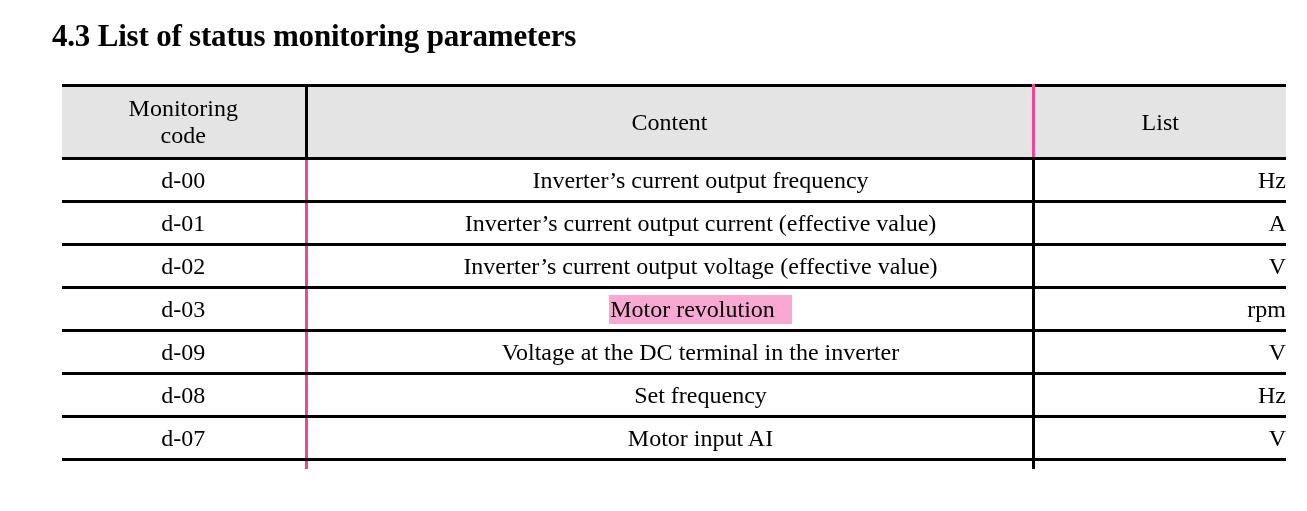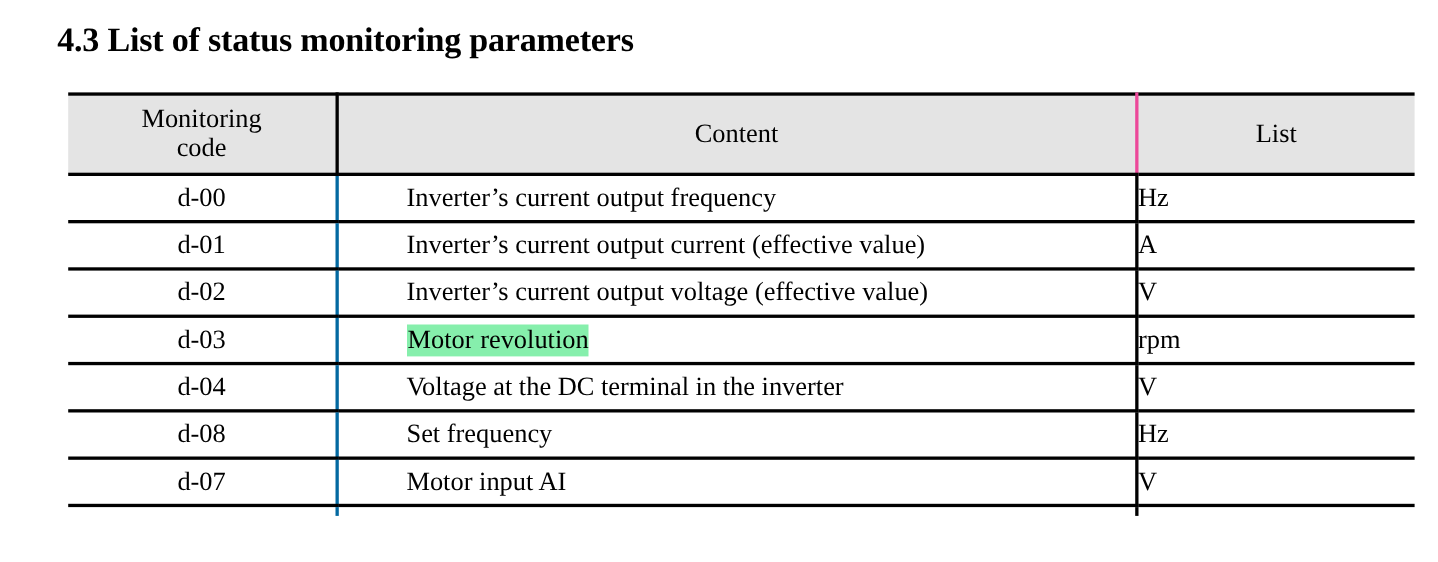--- a/index.html
+++ b/index.html
@@ -61,41 +61,41 @@
 
   table.param-table tbody td {
     border-bottom: 3px solid #000;
     height: 40px;
     padding: 0;
     vertical-align: middle;
     line-height: 1.0;
   }
   table.param-table tbody td.cell-code {
     text-align: center;
-    border-right: 3px solid #0369a1;
+    border-right: 3px solid #ec4899;
   }
   table.param-table tbody td.cell-content {
-    text-align: left;
+    text-align: center;
     padding-left: 62px;
     border-right: 3px solid #000;
   }
   table.param-table tbody td.cell-unit {
-    text-align: left;
+    text-align: right;
   }
 
   
   table.param-table tbody tr.row-partial td {
     height: 8px;
     border-bottom: none;
   }
   table.param-table tbody tr.row-partial td.cell-unit { border-right: none; }
 
   .hl {
-    background: #86efac;
-    padding: 1px 0 2px 1px;
+    background: #f9a8d4;
+    padding: 1px 17px 2px 1px;
     margin-top: 36px;
   }
 </style>
 </head>
 <body>
 
 <div id="page-title">4.3 List of status monitoring parameters</div>
 
 <div id="param-table-wrap">
   <table class="param-table">
@@ -129,21 +129,21 @@
           <td class="cell-code">d-02</td>
           <td class="cell-content">Inverter’s current output voltage (effective value)</td>
           <td class="cell-unit">V</td>
         </tr>
         <tr>
           <td class="cell-code">d-03</td>
           <td class="cell-content"><span class="hl">Motor revolution</span></td>
           <td class="cell-unit">rpm</td>
         </tr>
         <tr>
-          <td class="cell-code">d-04</td>
+          <td class="cell-code">d-09</td>
           <td class="cell-content">Voltage at the DC terminal in the inverter</td>
           <td class="cell-unit">V</td>
         </tr>
         <tr>
           <td class="cell-code">d-08</td>
           <td class="cell-content">Set frequency</td>
           <td class="cell-unit">Hz</td>
         </tr>
         <tr>
           <td class="cell-code">d-07</td>

